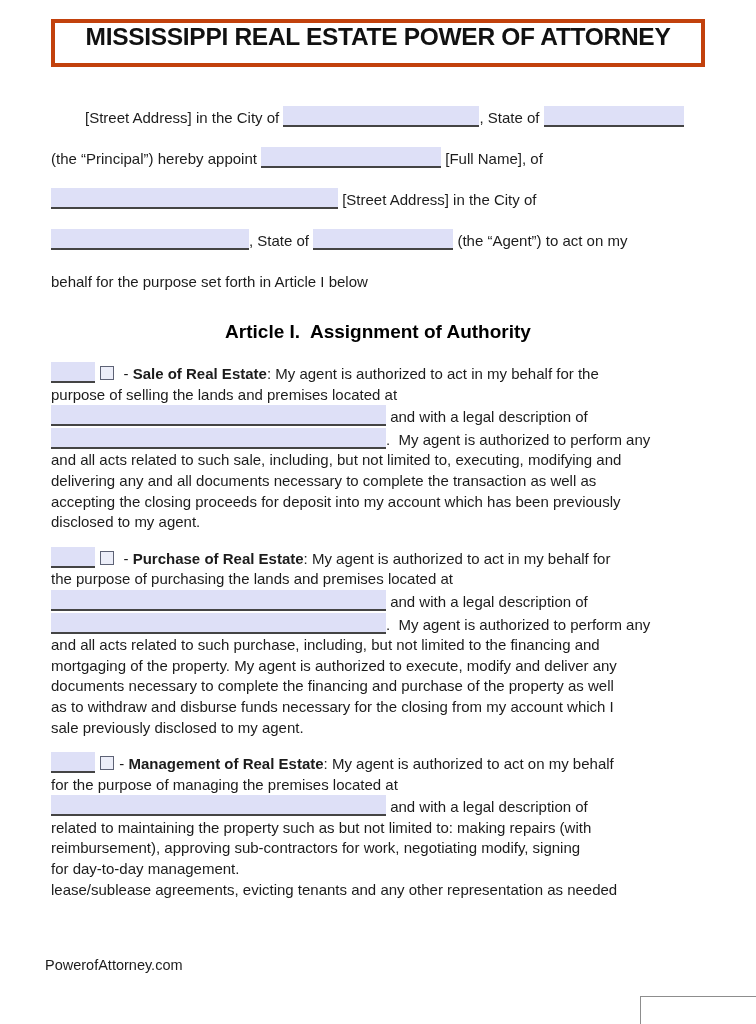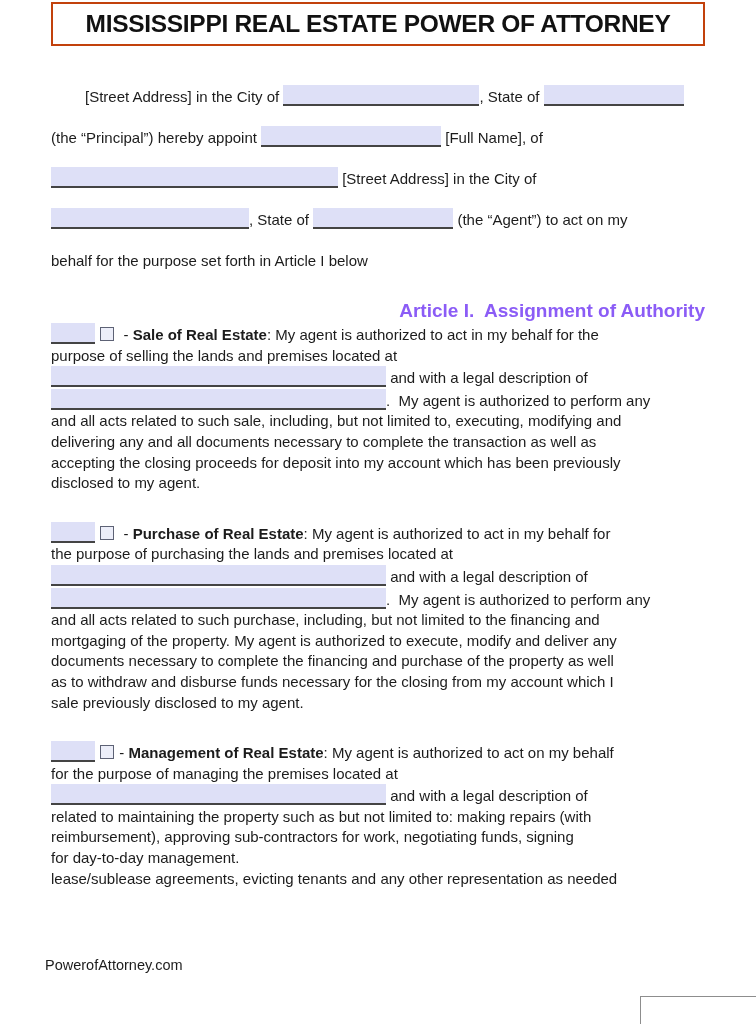--- a/index.html
+++ b/index.html
@@ -3,22 +3,22 @@
 <meta charset="utf-8">
 <style>
   html,body { margin:0; padding:0; background:#ffffff; }
   .page {
     position:relative; width:756px; height:1024px; background:#ffffff;
     font-family:"Liberation Sans", sans-serif; font-size:15px; color:#1c1c1c;
     overflow:hidden;
   }
   .content { position:absolute; left:51px; right:51px; top:0; }
   .title-box {
-    margin-top:2px; border:2px solid #c2410c;
-    height:40px; display:flex; align-items:center; justify-content:center;
+    margin-top:19px; border:4px solid #c2410c;
+    height:40px; display:flex; align-items:flex-start; justify-content:center;
   }
   .doc-title {
     margin:0; font-size:24.5px; font-weight:bold; letter-spacing:-0.3px;
     white-space:nowrap; color:#111;
   }
   .intro { margin-top:30px; }
   .iline { height:41px; line-height:41px; white-space:nowrap; }
   .iline:first-child { text-indent:34px; }
   .blank {
     display:inline-block; height:19px;
@@ -29,26 +29,26 @@
   .cb {
     display:inline-block; width:12px; height:12px;
     border:1.5px solid var(--checkbox-border,#5d6275);
     background:var(--checkbox-fill,#eceef9);
     vertical-align:-1px; margin:0 1px;
   }
   .instruction { margin-top:11px; line-height:21px; }
   .b { font-weight:bold; }
   .bu { font-weight:bold; text-decoration:underline; }
   .article-heading {
-    margin:18px 0 0 0; text-align:right; font-size:19px; font-weight:bold; color:#8b5cf6;
+    margin:18px 0 0 0; text-align:center; font-size:19px; font-weight:bold; color:#000000;
     line-height:24px;
   }
   .powers { margin-top:0; }
-  .power { }
-  .power + .power { margin-top:28px; }
+  .power { margin-top:18px; }
+  .power + .power { margin-top:14px; }
   .pline { line-height:20.6px; white-space:nowrap; }
   .footer-site { position:absolute; left:45px; top:957px; font-size:14.5px; }
   .footer-page { position:absolute; right:8px; top:1038px; font-size:16px; }
   .footer-cell-top { position:absolute; left:640px; right:0; top:996px; border-top:1px solid #8d8d8d; }
   .footer-cell-left { position:absolute; left:640px; top:996px; height:28px; border-left:1px solid #8d8d8d; }
 </style>
 </head>
 <body>
 
 <div class="page">
@@ -89,21 +89,21 @@
           <div class="pline"><span>mortgaging of the property. My agent is authorized to execute, modify and deliver any</span></div>
           <div class="pline"><span>documents necessary to complete the financing and purchase of the property as well</span></div>
           <div class="pline"><span>as to withdraw and disburse funds necessary for the closing from my account which I</span></div>
           <div class="pline"><span>sale previously disclosed to my agent.</span></div>
         </div>
         <div class="power">
           <div class="pline"><span class="blank" style="width: 44px;"></span><span> </span><span class="cb"></span><span> - </span><span class="b">Management of Real Estate</span><span>: My agent is authorized to act on my behalf</span></div>
           <div class="pline"><span>for the purpose of managing the premises located at</span></div>
           <div class="pline"><span class="blank" style="width: 335px;"></span><span> and with a legal description of</span></div>
           <div class="pline"><span>related to maintaining the property such as but not limited to: making repairs (with</span></div>
-          <div class="pline"><span>reimbursement), approving sub-contractors for work, negotiating funds, signing</span></div>
+          <div class="pline"><span>reimbursement), approving sub-contractors for work, negotiating modify, signing</span></div>
           <div class="pline"><span>for day-to-day management.</span></div>
           <div class="pline"><span>lease/sublease agreements, evicting tenants and any other representation as needed</span></div>
         </div>
       </div>
 
   </div>
 
   <div class="footer-cell-top"></div>
   <div class="footer-cell-left"></div>
   <div class="footer-site">PowerofAttorney.com</div>

